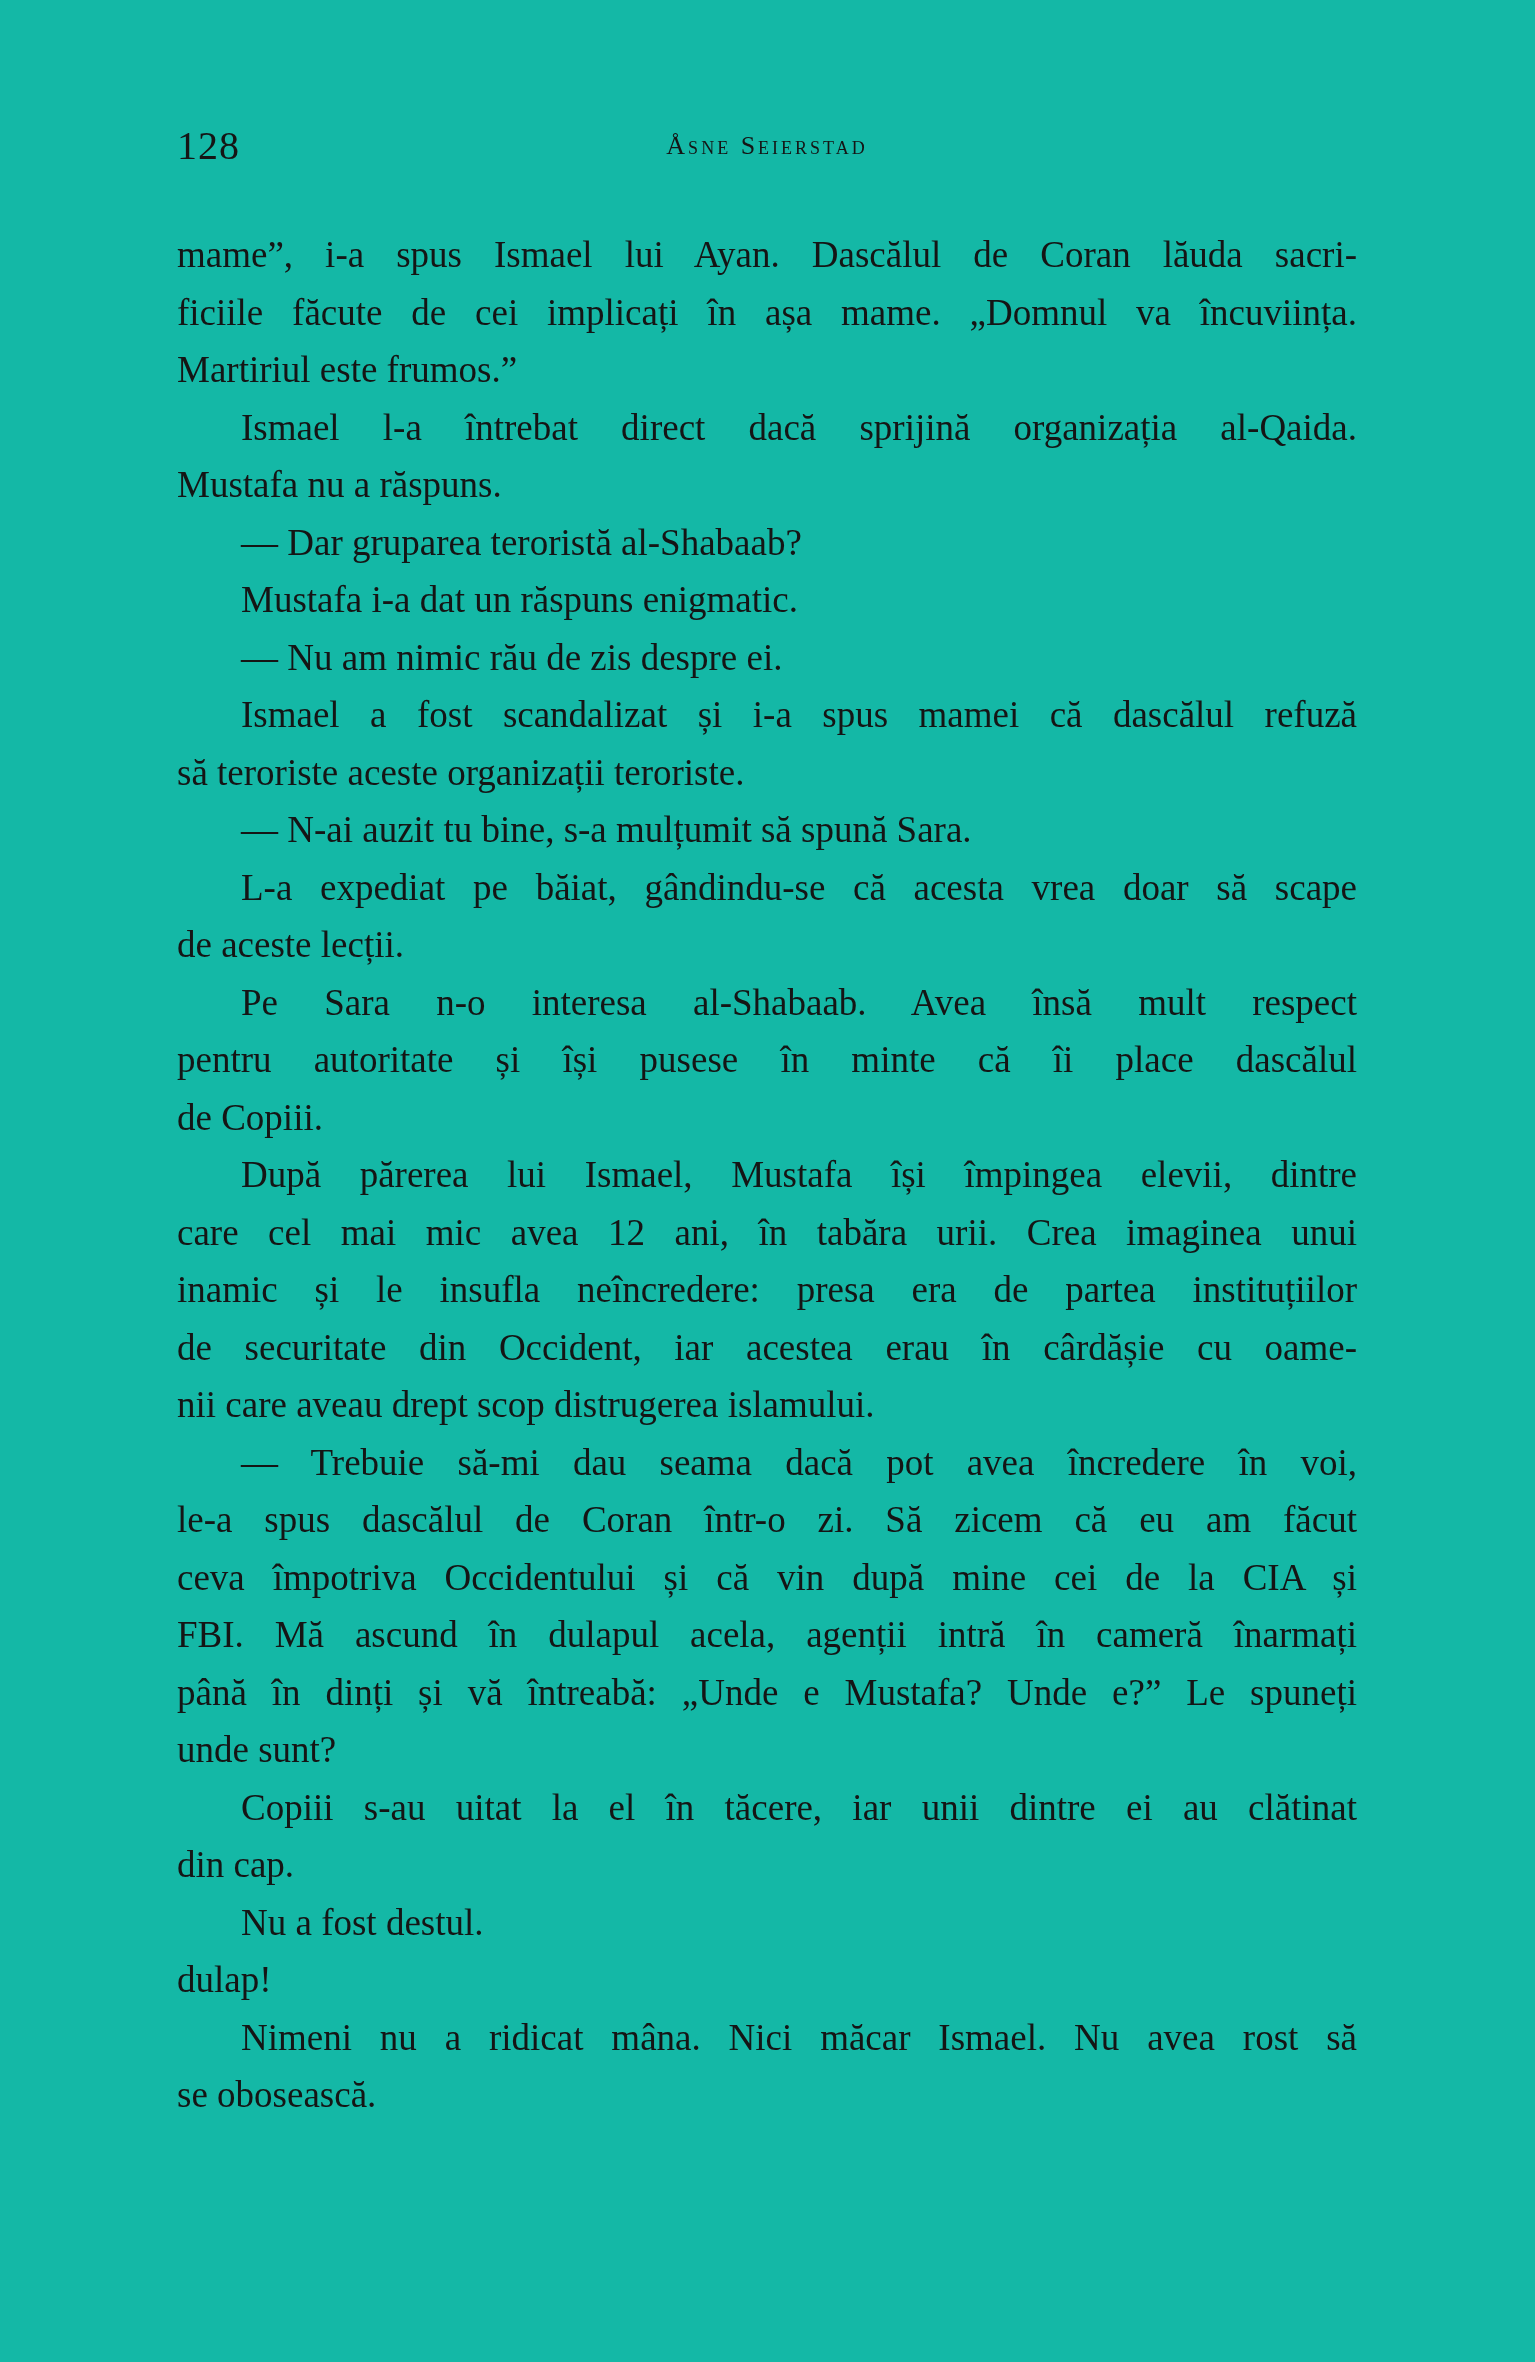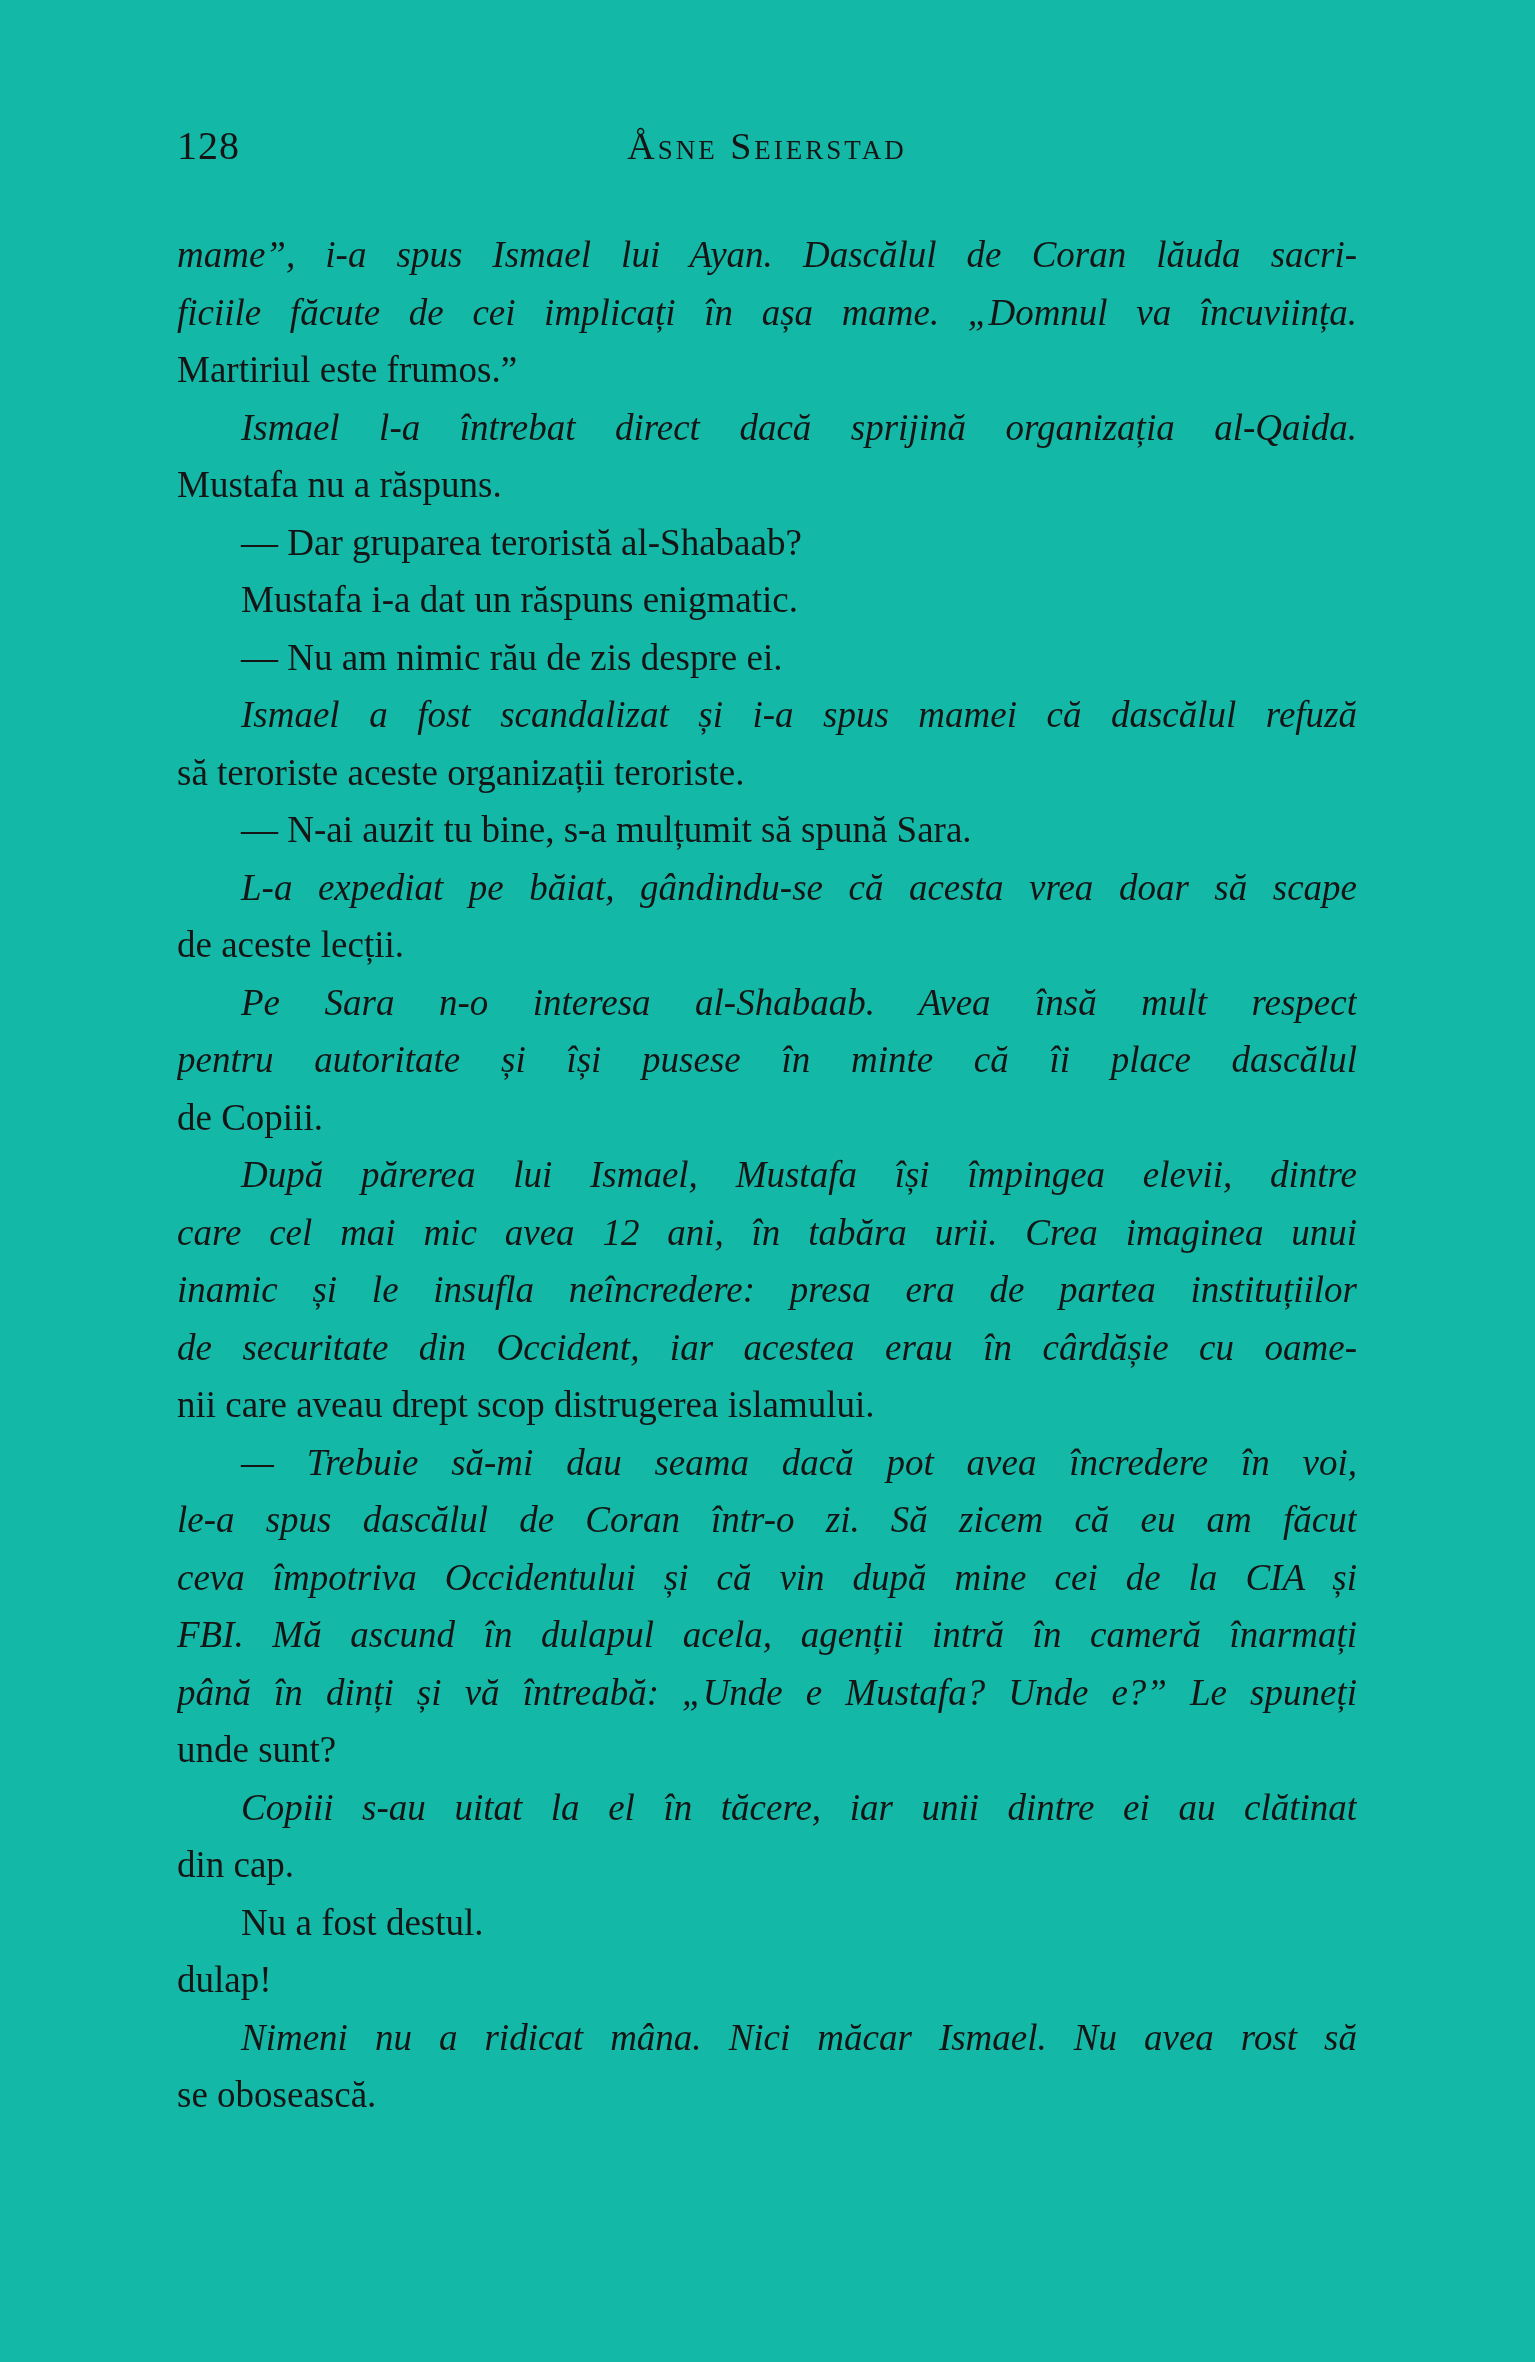--- a/index.html
+++ b/index.html
@@ -33,21 +33,21 @@
     line-height: 44px;
     letter-spacing: 1px;
   }
   .running-header {
     position: absolute;
     left: 0;
     top: 0;
     width: 100%;
     text-align: center;
     font-variant: small-caps;
-    font-size: 38px;
+    font-size: 26px;
     line-height: 44px;
     letter-spacing: 3px;
   }
   .text-block {
     position: absolute;
     left: 177px;
     top: 226px;
     width: 1180px;
   }
   .line {
@@ -56,21 +56,20 @@
     height: 57.5px;
     text-align: justify;
     text-align-last: left;
     white-space: nowrap;
     overflow: visible;
   }
   .line.justify {
     text-align-last: justify;
     white-space: normal;
     overflow: hidden;
-    font-style: italic;
   }
   .line.indent {
     text-indent: 64px;
   }
 </style>
 </head>
 <body>
 
 <div class="book-page">
   <div class="page-header">

